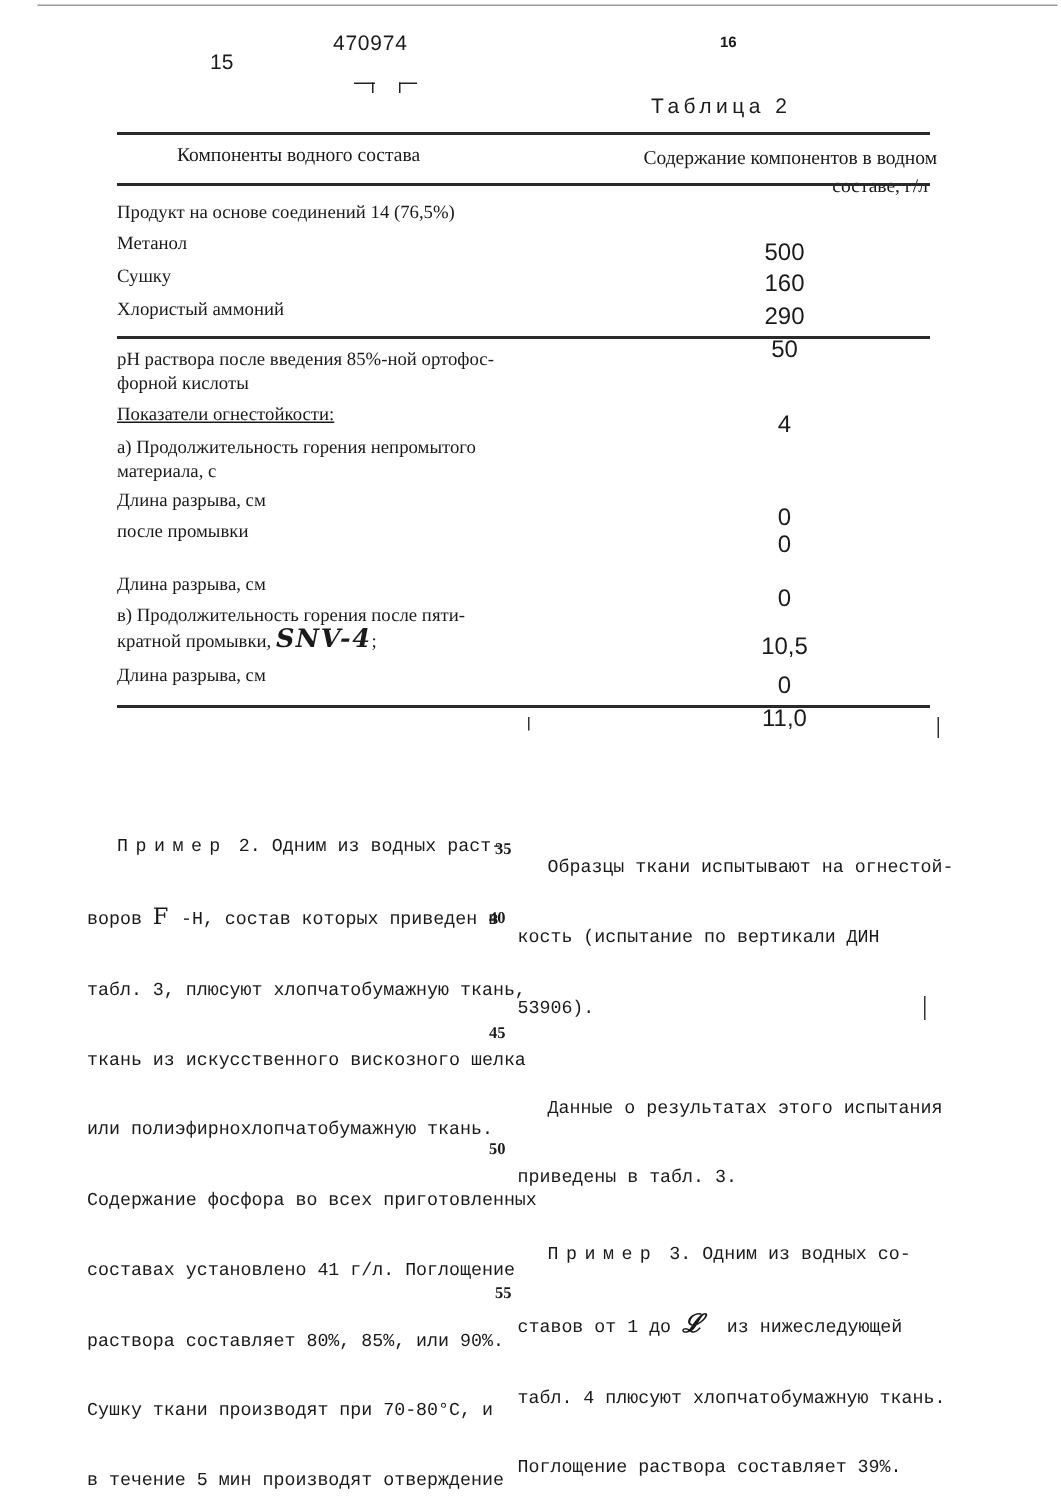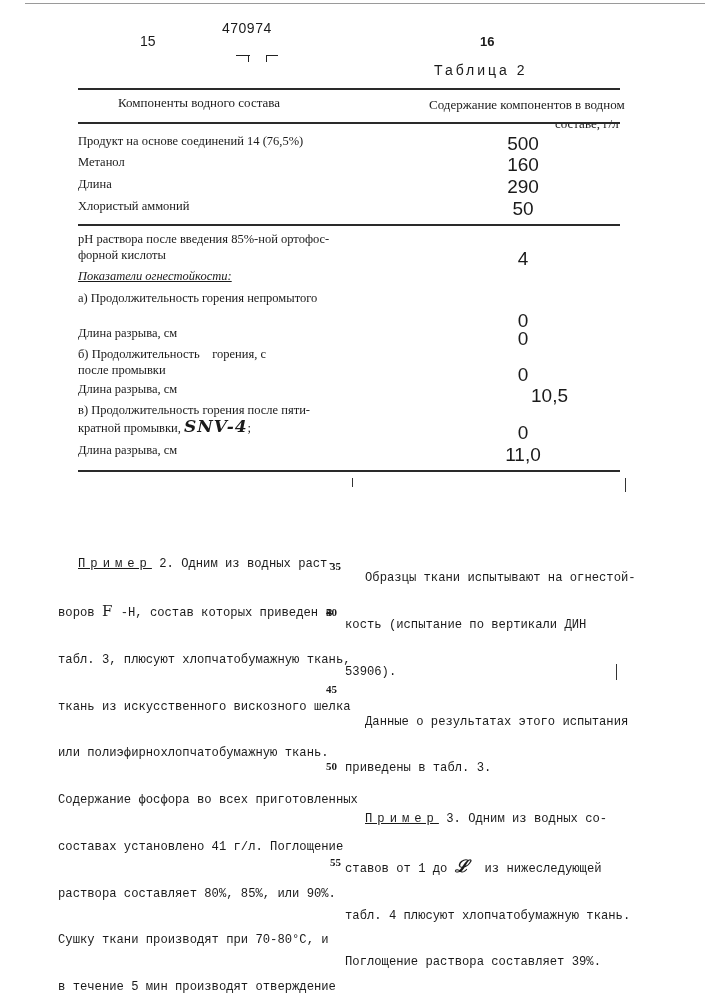--- a/index.html
+++ b/index.html
@@ -1,40 +1,40 @@
 <!DOCTYPE html>
 <html><head>
 <meta charset="utf-8">
 <style>
   html, body { margin: 0; padding: 0; background: #ffffff; }
   body { width: 707px; height: 1000px; position: relative; overflow: hidden; color: #1a1a1a; font-family: "Liberation Sans", sans-serif; }
   .topline { position: absolute; left: 25px; top: 3px; width: 680px; height: 1px; background: #9a9a9a; }
   .abs { position: absolute; white-space: nowrap; }
   .patno { left: 222px; top: 20px; font-size: 14px; letter-spacing: 0.5px; }
   .pg-left { left: 140px; top: 33px; font-size: 14px; }
-  .pg-right { left: 480px; top: 34px; font-size: 13px; font-weight: bold; }
+  .pg-right { left: 480px; top: 23px; font-size: 10px; font-weight: bold; }
   .mark-l { left: 236px; top: 55px; width: 14px; height: 1px; background: #222; }
   .mark-l2 { left: 248px; top: 55px; width: 1px; height: 7px; background: #222; }
   .mark-r { left: 266px; top: 55px; width: 1px; height: 7px; background: #222; }
   .mark-r2 { left: 266px; top: 55px; width: 12px; height: 1px; background: #222; }
   .tabtitle { left: 434px; top: 62px; font-size: 14px; letter-spacing: 3px; }
   .rule { position: absolute; left: 78px; width: 542px; height: 2px; background: #2a2a2a; }
   .th { font-family: "Liberation Serif", serif; font-size: 13px; }
   .row { position: absolute; left: 78px; width: 542px; font-family: "Liberation Serif", serif; font-size: 12.5px; }
   .row .lbl { position: absolute; left: 0; line-height: 16px; }
-  .row .val { position: absolute; left: 400px; width: 90px; text-align: center; font-family: "Liberation Sans", sans-serif; font-size: 19px; }
+  .row .val { position: absolute; left: 400px; width: 90px; text-align: center; font-family: "Liberation Sans", sans-serif; font-size: 16px; margin-top: 27px; }
   .hdr-left { left: 118px; top: 95px; }
   .hdr-right { left: 411px; top: 95px; text-align: right; line-height: 19px; margin-left: 18px; }
-  .u { text-decoration: underline; font-style: italic; }
+  .u { text-decoration: underline; }
   .sig { font-family: "DejaVu Serif", serif; font-style: italic; font-size: 17px; font-weight: bold; letter-spacing: 1px; }
   .tick { position: absolute; width: 1px; background: #333; }
   .col { position: absolute; font-family: "Liberation Mono", monospace; font-size: 12.2px; line-height: 15.6px; white-space: pre; }
   .col p { margin: 0; }
   .col .indent { padding-left: 20px; }
-  .sp { letter-spacing: 5px; text-decoration: underline; }
+  .sp { letter-spacing: 5px; }
   .lnum { position: absolute; font-family: "Liberation Serif", serif; font-size: 11px; font-weight: bold; }
 </style>
 </head>
 <body>
 
 <div class="topline"></div>
 
 <div class="abs patno">470974</div>
 <div class="abs pg-left">15</div>
 <div class="abs pg-right">16</div>
@@ -55,21 +55,21 @@
 
   <div class="row" style="top:133px;">
     <span class="lbl">Продукт на основе соединений 14 (76,5%)</span>
     <span class="val">500</span>
   </div>
   <div class="row" style="top:154px;">
     <span class="lbl">Метанол</span>
     <span class="val">160</span>
   </div>
   <div class="row" style="top:176px;">
-    <span class="lbl">Длина</span>
+    <span class="lbl">Сушку</span>
     <span class="val">290</span>
   </div>
   <div class="row" style="top:198px;">
     <span class="lbl">Хлористый аммоний</span>
     <span class="val">50</span>
   </div>
   <div class="rule" style="top:224px;"></div>
 
   <div class="row" style="top:231px;">
     <span class="lbl">
@@ -79,37 +79,37 @@
     <span class="val" style="top:17px;">4</span>
   </div>
 
   <div class="row" style="top:268px;">
     <span class="lbl u">Показатели огнестойкости:</span>
   </div>
 
   <div class="row" style="top:290px;">
     <span class="lbl">
       <div>а) Продолжительность горения непромытого</div>
+      <div>материала, с</div>
     </span>
     <span class="val" style="top:20px;">0</span>
   </div>
   <div class="row" style="top:325px;">
     <span class="lbl">Длина разрыва, см</span>
     <span class="val" style="top:3px;">0</span>
   </div>
   <div class="row" style="top:346px;">
     <span class="lbl">
-      <div style="white-space:pre;">б) Продолжительность    горения, с</div>
       <div>после промывки</div>
     </span>
     <span class="val" style="top:18px;">0</span>
   </div>
   <div class="row" style="top:381px;">
     <span class="lbl">Длина разрыва, см</span>
-    <span class="val" style="top:4px;text-align:right;">10,5</span>
+    <span class="val" style="top:15px;">10,5</span>
   </div>
   <div class="row" style="top:402px;">
     <span class="lbl">
       <div>в) Продолжительность горения после пяти-</div>
       <div><span style="white-space:pre;">кратной промывки, </span><span class="sig">SNV-4</span><span>;</span></div>
     </span>
     <span class="val" style="top:20px;">0</span>
   </div>
   <div class="row" style="top:442px;">
     <span class="lbl">Длина разрыва, см</span>
@@ -148,21 +148,21 @@
 <div class="lnum" style="left:330px; top:560px;">35</div>
 <div class="lnum" style="left:326px; top:606px;text-align:right;">40</div>
 <div class="lnum" style="left:326px; top:683px;">45</div>
 <div class="lnum" style="left:326px; top:760px;">50</div>
 <div class="lnum" style="left:330px; top:818px;margin-top:38px;">55</div>
 
 <div class="col" style="left:345px; top:540px;">
   <p class="indent">Образцы ткани испытывают на огнестой-</p>
   <p>кость (испытание по вертикали ДИН</p>
   <p>53906).</p>
-  <p class="indent" style="margin-top:3px;">Данные о результатах этого испытания</p>
+  <p class="indent" style="margin-top:20px;">Данные о результатах этого испытания</p>
   <p>приведены в табл. 3.</p>
   <p class="indent" style="margin-top:4px;"><span class="sp">Пример</span><span> 3. Одним из водных со-</span></p>
   <p><span>ставов от 1 до </span><span class="sig">ℒ</span><span>  из нижеследующей</span></p>
   <p>табл. 4 плюсуют хлопчатобумажную ткань.</p>
   <p>Поглощение раствора составляет 39%.</p>
   
   
   
   
   

